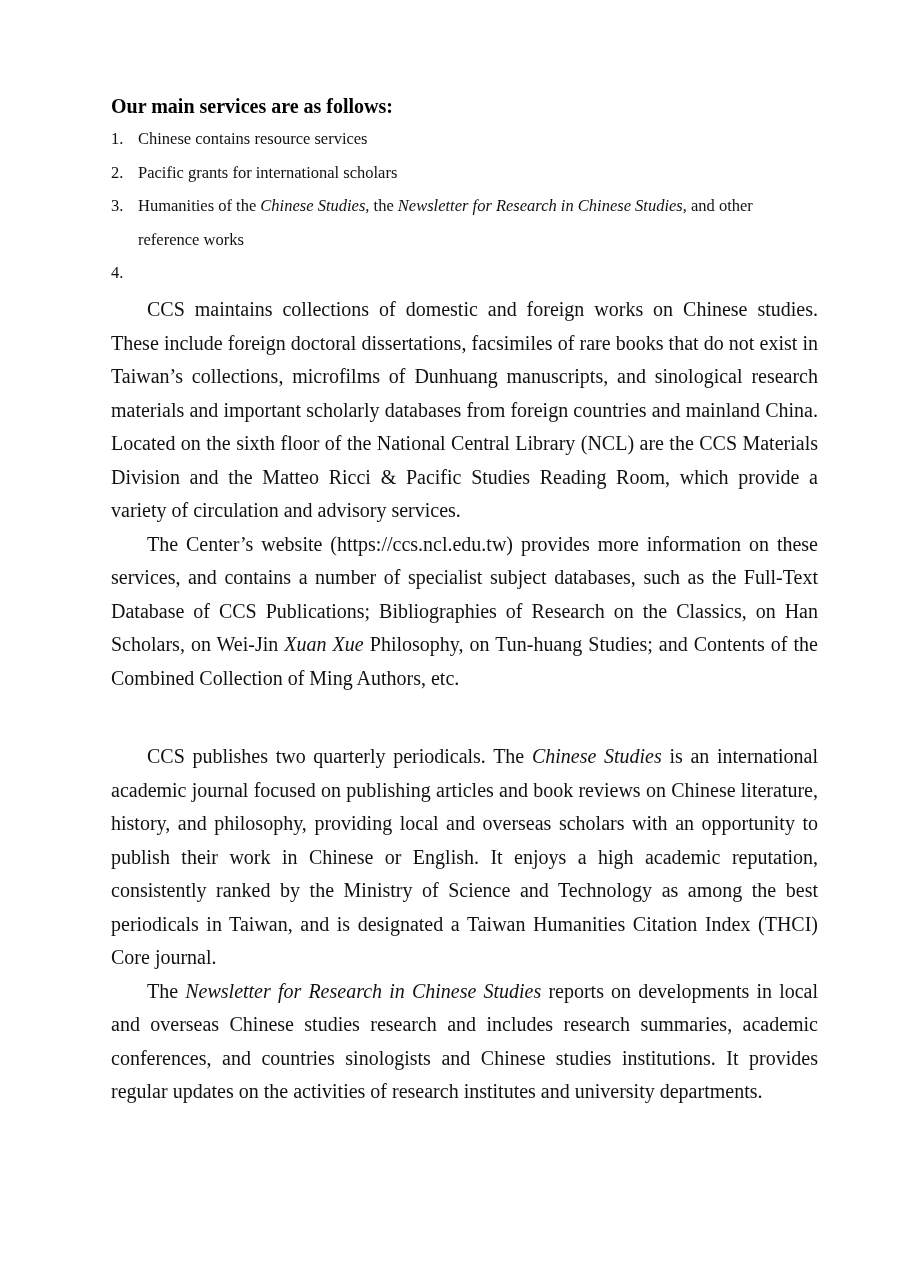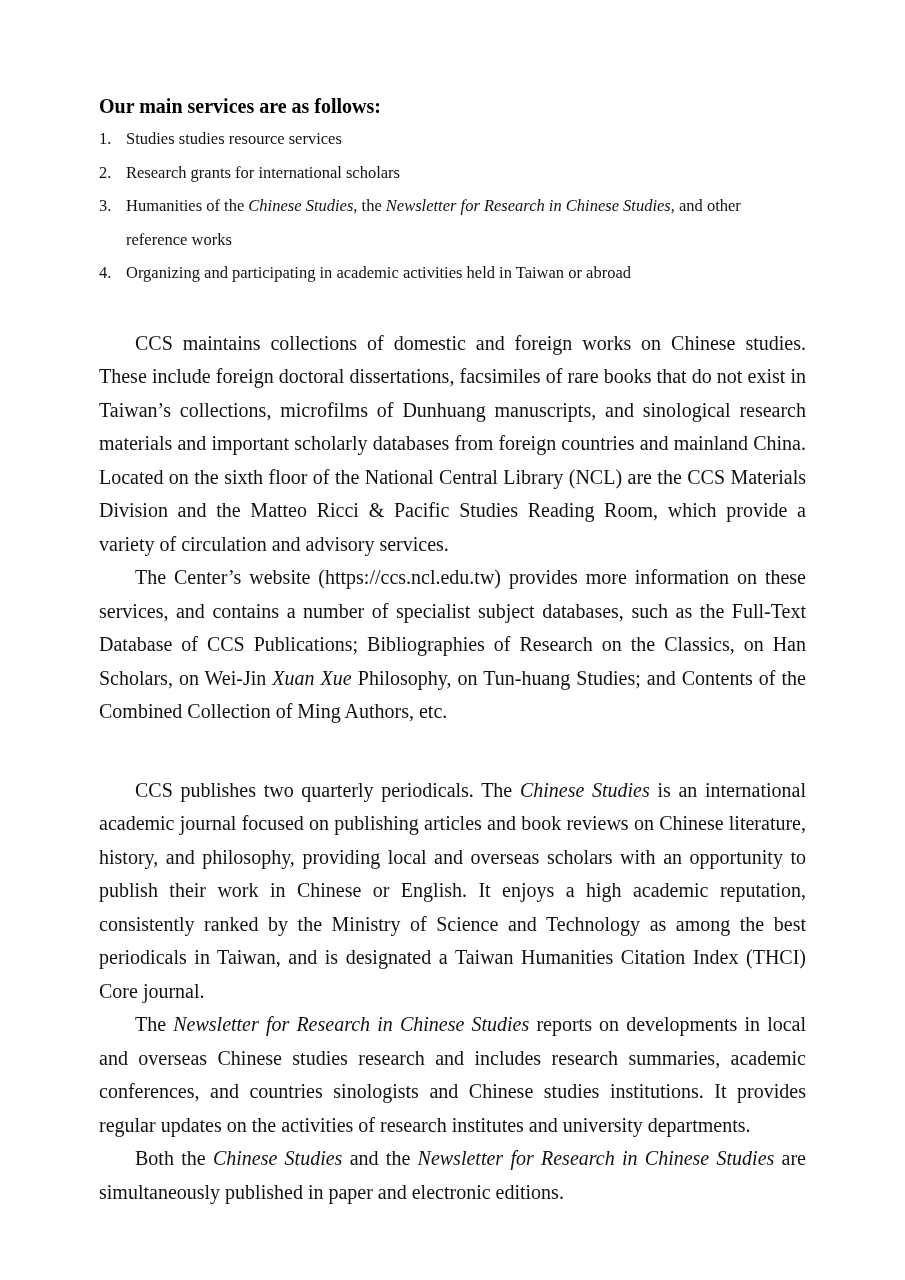--- a/index.html
+++ b/index.html
@@ -10,21 +10,21 @@
     body {
       width: 905px;
       height: 1280px;
       position: relative;
       overflow: hidden;
       font-family: "Liberation Serif", "DejaVu Serif", serif;
       color: #111111;
     }
     .page {
       position: absolute;
-      left: 99px;
+      left: 111px;
       top: 92px;
       width: 707px;
     }
     h2 {
       font-family: "Liberation Serif", "DejaVu Serif", serif;
       font-weight: bold;
       font-size: 20px;
       line-height: 28px;
       margin: 0;
       padding: 0;
@@ -62,41 +62,39 @@
 </head>
 <body>
 
 <div class="page">
 
   <div class="services">
     <h2>Our main services are as follows:</h2>
     <ol class="services-list">
       <li>
         <span class="num">1.</span>
-        <span>Studies studies resource services</span>
+        <span>Chinese contains resource services</span>
       </li>
       <li>
         <span class="num">2.</span>
-        <span>Research grants for international scholars</span>
+        <span>Pacific grants for international scholars</span>
       </li>
       <li>
         <span class="num">3.</span>
         <span>Humanities of the </span><em>Chinese Studies</em><span>, the </span><em>Newsletter for Research in Chinese Studies</em><span>, and other reference works</span>
       </li>
       <li>
         <span class="num">4.</span>
-        <span>Organizing and participating in academic activities held in Taiwan or abroad</span>
       </li>
     </ol>
   </div>
 
   <div class="section resources">
     <p>CCS maintains collections of domestic and foreign works on Chinese studies. These include foreign doctoral dissertations, facsimiles of rare books that do not exist in Taiwan’s collections, microfilms of Dunhuang manuscripts, and sinological research materials and important scholarly databases from foreign countries and mainland China. Located on the sixth floor of the National Central Library (NCL) are the CCS Materials Division and the Matteo Ricci &amp; Pacific Studies Reading Room, which provide a variety of circulation and advisory services.</p>
     <p><span>The Center’s website (https://ccs.ncl.edu.tw) provides more information on these services, and contains a number of specialist subject databases, such as the Full-Text Database of CCS Publications; Bibliographies of Research on the Classics, on Han Scholars, on Wei-Jin </span><em>Xuan Xue</em><span> Philosophy, on Tun-huang Studies; and Contents of the Combined Collection of Ming Authors, etc.</span></p>
   </div>
 
   <div class="section pubs">
     <p><span>CCS publishes two quarterly periodicals. The </span><em>Chinese Studies</em><span> is an international academic journal focused on publishing articles and book reviews on Chinese literature, history, and philosophy, providing local and overseas scholars with an opportunity to publish their work in Chinese or English. It enjoys a high academic reputation, consistently ranked by the Ministry of Science and Technology as among the best periodicals in Taiwan, and is designated a Taiwan Humanities Citation Index (THCI) Core journal.</span></p>
     <p><span>The </span><em>Newsletter for Research in Chinese Studies</em><span> reports on developments in local and overseas Chinese studies research and includes research summaries, academic conferences, and countries sinologists and Chinese studies institutions. It provides regular updates on the activities of research institutes and university departments.</span></p>
-    <p><span>Both the </span><em>Chinese Studies</em><span> and the </span><em>Newsletter for Research in Chinese Studies</em><span> are simultaneously published in paper and electronic editions.</span></p>
   </div>
 
 </div>
 
 </body></html>

